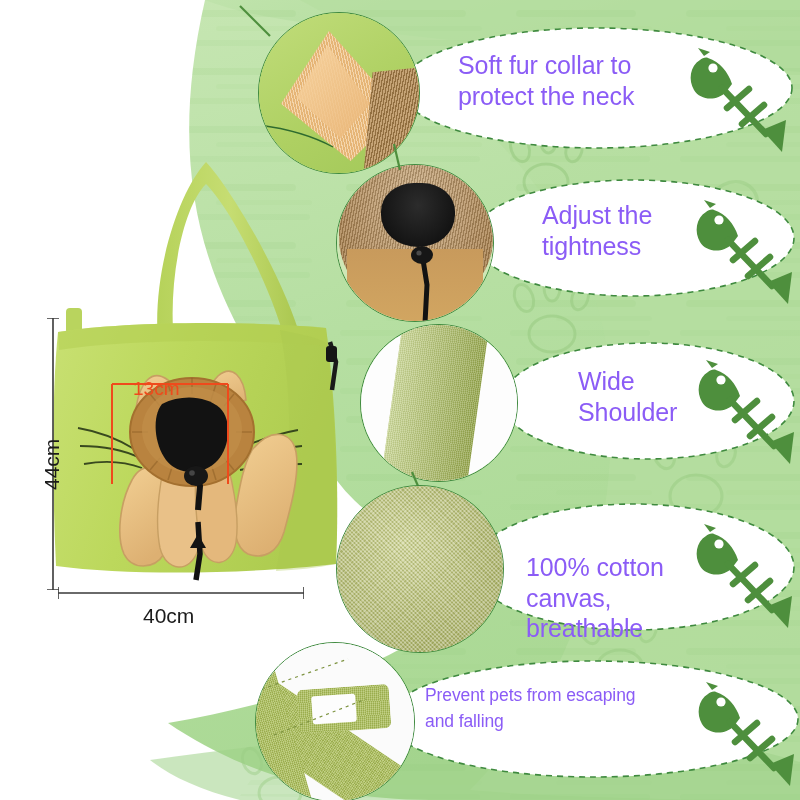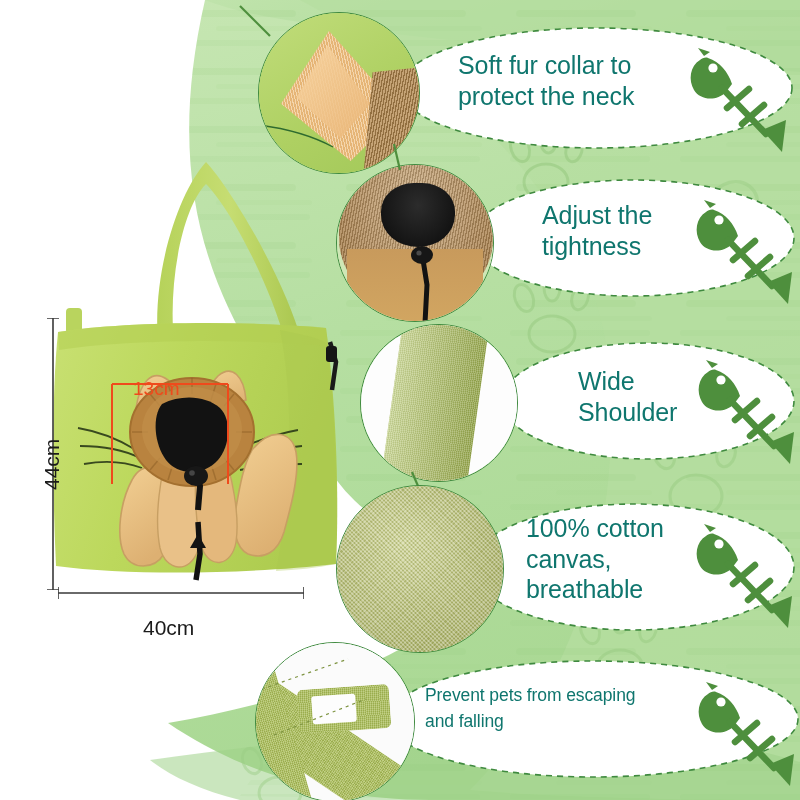--- a/index.html
+++ b/index.html
@@ -8,21 +8,21 @@
   #stage{position:relative;width:800px;height:800px;background:#ffffff;overflow:hidden;}
 
   
   .bg-blob{position:absolute;left:0;top:0;width:800px;height:800px;}
 
   
   .watermark{position:absolute;pointer-events:none;}
 
   
   .callout{position:absolute;}
-  .callout-text{position:absolute;color:#0f766e;line-height:1.22;
+  .callout-text{position:absolute;color:#8b5cf6;line-height:1.22;
                 letter-spacing:-0.1px;white-space:pre-line;}
   .ct-big{font-size:25px;}
   .ct-mid{font-size:25px;}
   .ct-head{font-size:23px;}
   .ct-sub{font-size:17.5px;line-height:1.5;}
 
   
   .photo{position:absolute;border-radius:50%;overflow:hidden;
          border:1.6px solid #3f8a3f;box-sizing:border-box;}
   .photo-inner{position:absolute;inset:0;}
@@ -277,21 +277,21 @@
                   background:linear-gradient(90deg,rgba(255,255,255,.35),rgba(0,0,0,.10));"></div>
     </div>
   </div>
   <svg style="position:absolute;left:406px;top:470px;width:34px;height:34px;" viewBox="0 0 34 34">
     <path d="M6,2 L18,30" stroke="#4e8f3d" stroke-width="2.2" fill="none"></path>
   </svg>
 
   <svg class="callout" style="left:470px;top:496px;width:330px;height:142px;" viewBox="0 0 330 142">
     <ellipse cx="163" cy="71" rx="161" ry="63" fill="#ffffff" stroke="#3f8a3f" stroke-width="1.6" stroke-dasharray="6 5"></ellipse>
   </svg>
-  <div class="callout-text ct-mid" style="left:526px;top:513px;width:230px;">100% cotton
+  <div class="callout-text ct-mid" style="left:526px;top:552px;width:230px;">100% cotton
 canvas,
 breathable</div>
 
   <svg class="fishbone" style="left:692px;top:520px;width:104px;height:112px;" viewBox="0 0 104 112">
     <g fill="#4e8f3d">
       <path d="M14,16 C4,22 2,36 8,46 C14,56 30,58 40,48 L46,40
                C42,28 34,18 22,14 C20,13 16,14 14,16 Z
                M18,12 L12,4 L24,8 Z"></path>
       <circle cx="27" cy="24" r="4.6" fill="#ffffff"></circle>
     </g>
@@ -453,15 +453,15 @@
   <div class="dim dim-13" style="left:133px;top:378px;">13cm</div>
 
   <svg style="position:absolute;left:46px;top:318px;width:14px;height:272px;" viewBox="0 0 14 272">
     <path d="M7,0 L7,272 M1,0 L13,0 M1,272 L13,272" stroke="#3a3a3a" stroke-width="1.6" fill="none"></path>
   </svg>
   <div class="dim dim-44" style="left:40px;top:490px;">44cm</div>
 
   <svg style="position:absolute;left:58px;top:586px;width:246px;height:14px;" viewBox="0 0 246 14">
     <path d="M0,7 L246,7 M0,1 L0,13 M246,1 L246,13" stroke="#3a3a3a" stroke-width="1.6" fill="none"></path>
   </svg>
-  <div class="dim" style="left:143px;top:604px;margin-top:12px;">40cm</div>
+  <div class="dim" style="left:143px;top:604px;">40cm</div>
 
 </div>
 
 </body></html>

